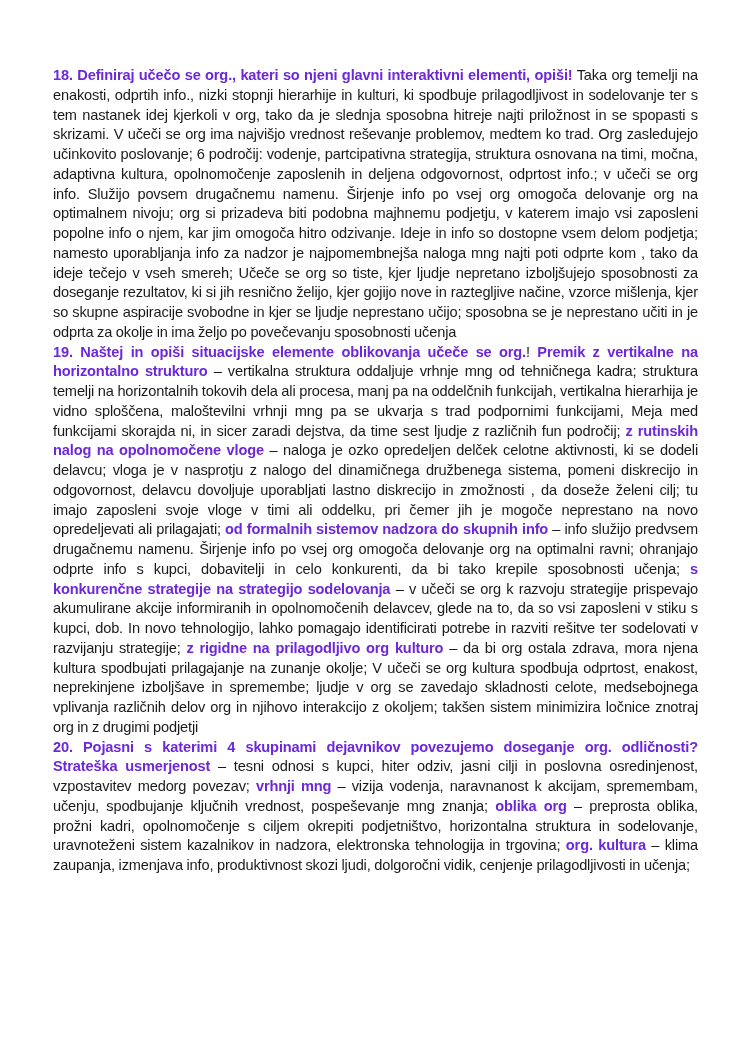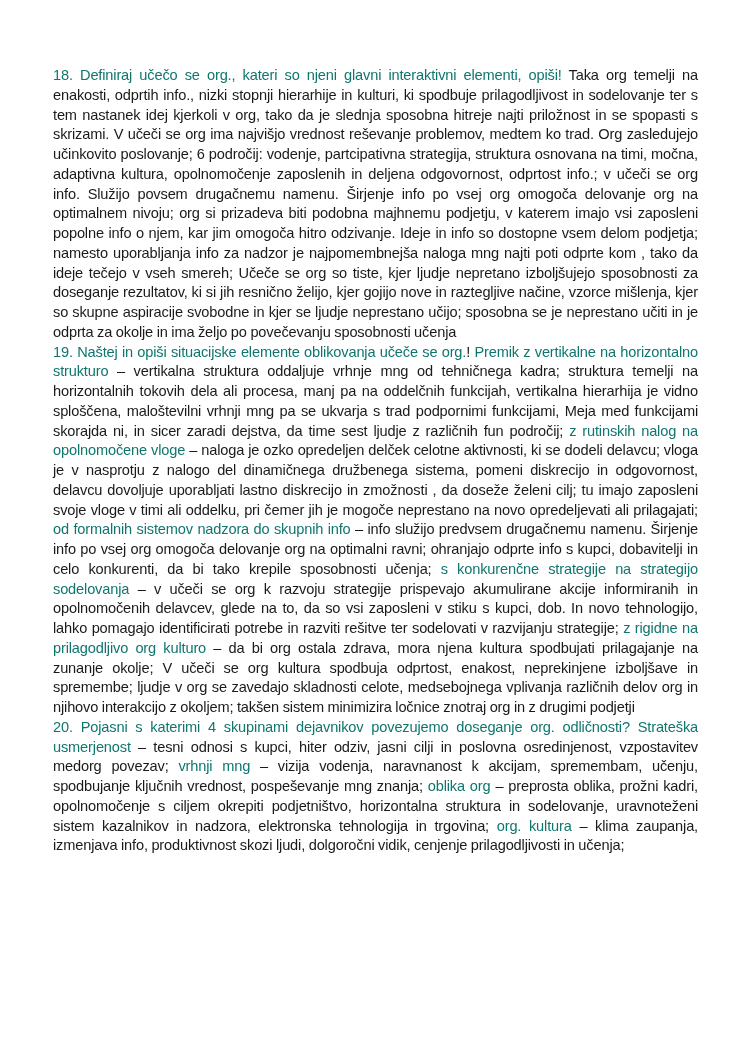--- a/index.html
+++ b/index.html
@@ -11,21 +11,21 @@
     width: 645px;
     font-family: "Liberation Sans", sans-serif;
     font-size: 14.6px;
     line-height: 19.75px;
     color: #1a1a1a;
     text-align: justify;
     letter-spacing: -0.15px;
     word-spacing: -0.3px;
   }
   .para { margin: 0; }
-  b { font-weight: normal; color: #0f766e; }
+  b { font-weight: bold; color: #6d28d9; }
 </style>
 </head>
 <body>
 
 <div class="page">
   <p class="para">
     <b>18. Definiraj učečo se org., kateri so njeni glavni interaktivni elementi, opiši!</b><span> Taka org temelji na enakosti, odprtih info., nizki stopnji hierarhije in kulturi, ki spodbuje prilagodljivost in sodelovanje ter s tem nastanek idej kjerkoli v org, tako da je slednja sposobna hitreje najti priložnost in se spopasti s skrizami. V učeči se org ima najvišjo vrednost reševanje problemov, medtem ko trad. Org zasledujejo učinkovito poslovanje; 6 področij: vodenje, partcipativna strategija, struktura osnovana na timi, močna, adaptivna kultura, opolnomočenje zaposlenih in deljena odgovornost, odprtost info.; v učeči se org info. Služijo povsem drugačnemu namenu. Širjenje info po vsej org omogoča delovanje org na optimalnem nivoju; org si prizadeva biti podobna majhnemu podjetju, v katerem imajo vsi zaposleni popolne info o njem, kar jim omogoča hitro odzivanje. Ideje in info so dostopne vsem delom podjetja; namesto uporabljanja info za nadzor je najpomembnejša naloga mng najti poti odprte kom , tako da ideje tečejo v vseh smereh; Učeče se org so tiste, kjer ljudje nepretano izboljšujejo sposobnosti za doseganje rezultatov, ki si jih resnično želijo, kjer gojijo nove in raztegljive načine, vzorce mišlenja, kjer so skupne aspiracije svobodne in kjer se ljudje neprestano učijo; sposobna se je neprestano učiti in je odprta za okolje in ima željo po povečevanju sposobnosti učenja</span>
   </p>
   <p class="para">
     <b>19. Naštej in opiši situacijske elemente oblikovanja učeče se org.</b><span>! </span><b>Premik z vertikalne na horizontalno strukturo</b><span> – vertikalna struktura oddaljuje vrhnje mng od tehničnega kadra; struktura temelji na horizontalnih tokovih dela ali procesa, manj pa na oddelčnih funkcijah, vertikalna hierarhija je vidno sploščena, maloštevilni vrhnji mng pa se ukvarja s trad podpornimi funkcijami, Meja med funkcijami skorajda ni, in sicer zaradi dejstva, da time sest ljudje z različnih fun področij; </span><b>z rutinskih nalog na opolnomočene vloge</b><span> – naloga je ozko opredeljen delček celotne aktivnosti, ki se dodeli delavcu; vloga je v nasprotju z nalogo del dinamičnega družbenega sistema, pomeni diskrecijo in odgovornost, delavcu dovoljuje uporabljati lastno diskrecijo in zmožnosti , da doseže želeni cilj; tu imajo zaposleni svoje vloge v timi ali oddelku, pri čemer jih je mogoče neprestano na novo opredeljevati ali prilagajati; </span><b>od formalnih sistemov nadzora do skupnih info</b><span> – info služijo predvsem drugačnemu namenu. Širjenje info po vsej org omogoča delovanje org na optimalni ravni; ohranjajo odprte info s kupci, dobavitelji in celo konkurenti, da bi tako krepile sposobnosti učenja; </span><b>s konkurenčne strategije na strategijo sodelovanja</b><span> – v učeči se org k razvoju strategije prispevajo akumulirane akcije informiranih in opolnomočenih delavcev, glede na to, da so vsi zaposleni v stiku s kupci, dob. In novo tehnologijo, lahko pomagajo identificirati potrebe in razviti rešitve ter sodelovati v razvijanju strategije; </span><b>z rigidne na prilagodljivo org kulturo</b><span> – da bi org ostala zdrava, mora njena kultura spodbujati prilagajanje na zunanje okolje;  V učeči se org kultura spodbuja odprtost, enakost, neprekinjene izboljšave in spremembe; ljudje v org se zavedajo skladnosti celote, medsebojnega vplivanja različnih delov org in njihovo interakcijo z okoljem; takšen sistem minimizira ločnice znotraj org in z drugimi podjetji</span>

